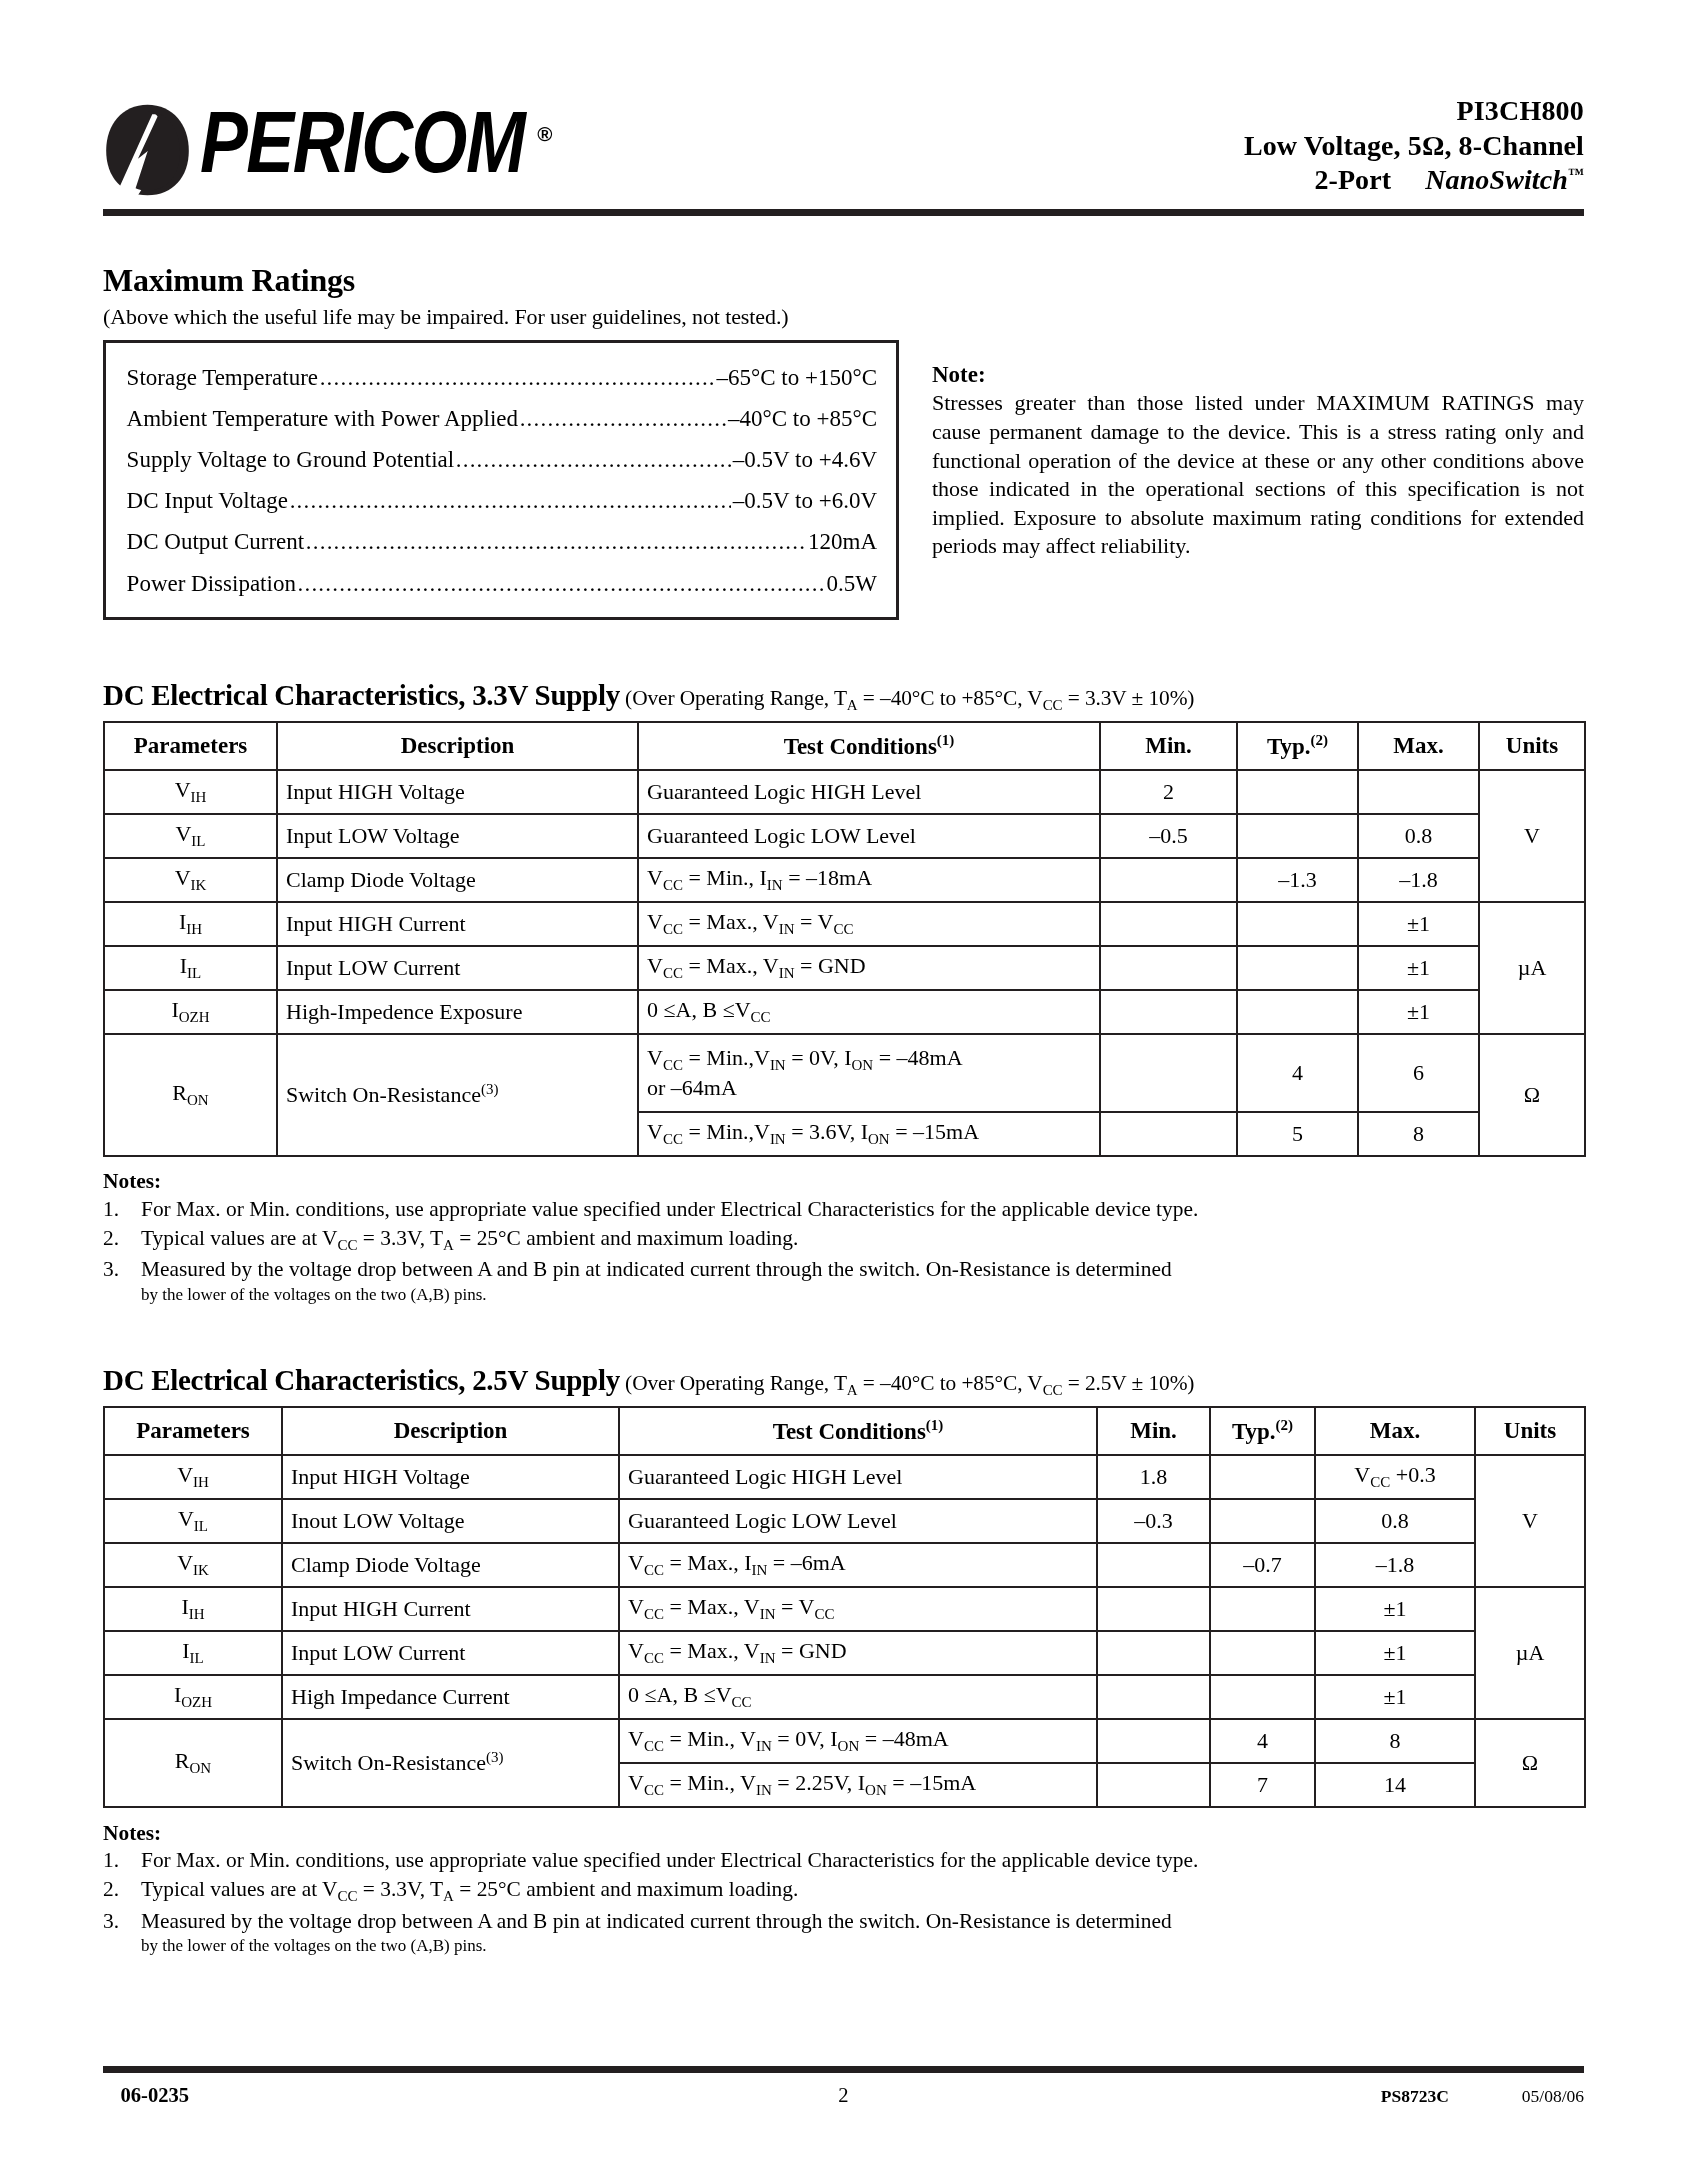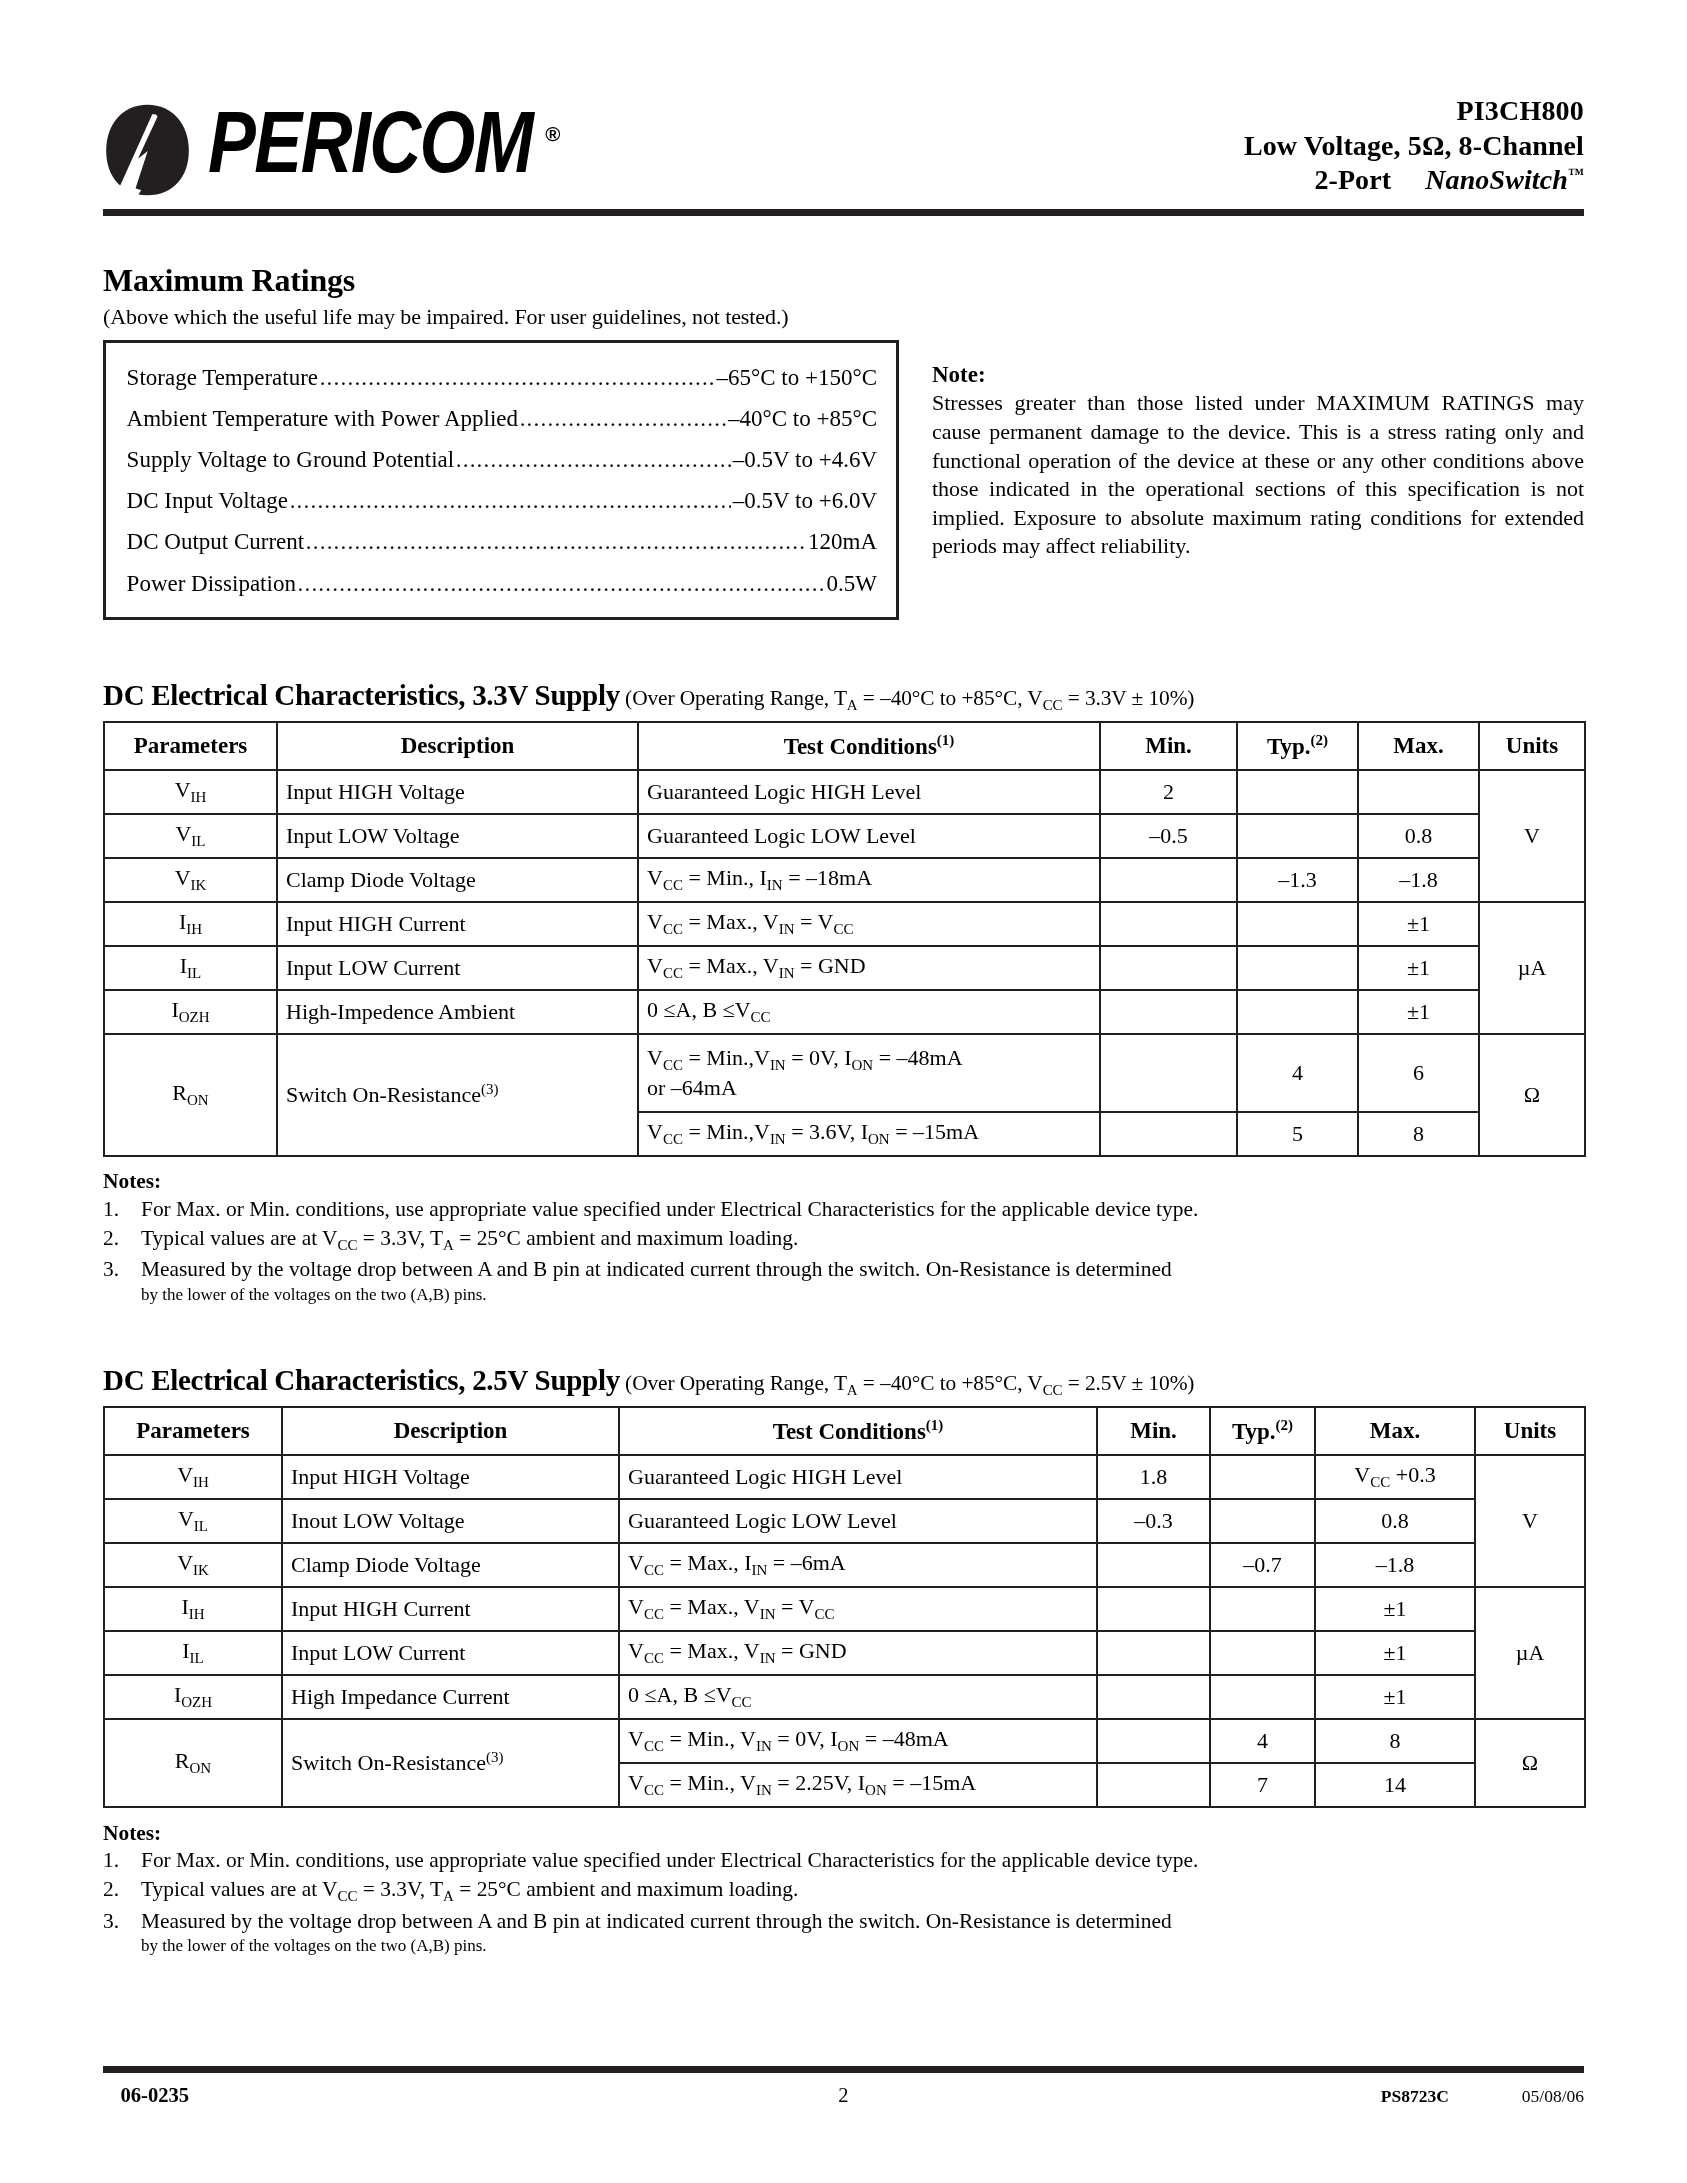--- a/index.html
+++ b/index.html
@@ -8,21 +8,21 @@
     width: 1687px; height: 2183px;
     background: #ffffff;
     font-family: "Liberation Serif", "DejaVu Serif", serif;
     color: #000000;
     -webkit-font-smoothing: antialiased;
   }
   .page { position: relative; width: 1687px; height: 2183px; padding: 0 103px; }
 
   
   .header { display: flex; align-items: flex-end; justify-content: space-between; padding-top: 94px; }
-  .logo-block { display: flex; align-items: center; gap: 16px; padding-bottom: 4.8px; }
+  .logo-block { display: flex; align-items: center; gap: 8px; padding-bottom: 4.8px; }
   .logo-mark { width: 89px; height: 94px; position: relative; flex: none; }
   .logo-word { display: flex; align-items: flex-start; }
   .logo-text {
     font-family: "Liberation Sans", "DejaVu Sans", sans-serif;
     font-weight: bold; font-style: italic;
     font-size: 74px; letter-spacing: -1.6px; line-height: 0.95;
     transform: scaleY(1.18) scaleX(0.97); transform-origin: left bottom;
   }
   .logo-reg { font-size: 20.6px; font-family: "Liberation Sans", sans-serif; margin-left: 3.2px; margin-top: 8px; font-weight: bold; }
 
@@ -244,21 +244,21 @@
           <td class="c"><span>I</span><span class="sub">IL</span></td>
           <td class="l">Input LOW Current</td>
           <td class="l">V<span class="sub">CC</span> = Max., V<span class="sub">IN</span> = GND</td>
           <td class="c"></td>
           <td class="c"></td>
           <td class="c">±1</td>
           <td class="c noborder-top noborder-bottom">µA</td>
         </tr>
         <tr>
           <td class="c"><span>I</span><span class="sub">OZH</span></td>
-          <td class="l">High-Impedence Ambient</td>
+          <td class="l">High-Impedence Exposure</td>
           <td class="l">0 ≤A, B ≤V<span class="sub">CC</span></td>
           <td class="c"></td>
           <td class="c"></td>
           <td class="c">±1</td>
           <td class="c noborder-top"></td>
         </tr>
         <tr>
           <td class="c" rowspan="2"><span>R</span><span class="sub">ON</span></td>
           <td class="l" rowspan="2"><span>Switch On-Resistance</span><span class="sup">(3)</span></td>
           <td class="l tc-two" style="height:78px">V<span class="sub">CC</span> = Min.,V<span class="sub">IN</span> = 0V, I<span class="sub">ON</span> = –48mA<br>or –64mA</td>

